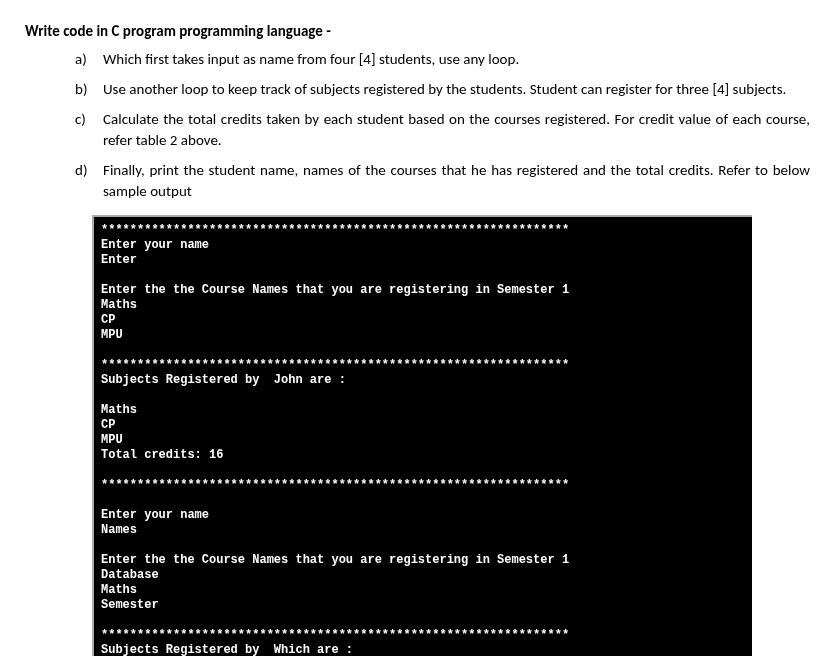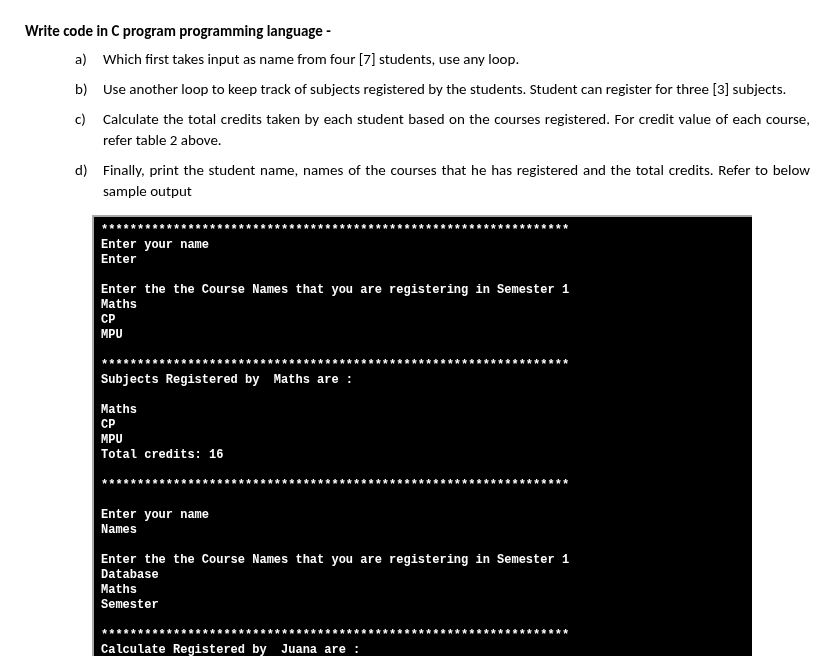--- a/index.html
+++ b/index.html
@@ -52,25 +52,25 @@
     }
   </style>
 </head>
 <body>
 
 <div class="title">Write code in C program programming language -</div>
 
 <div class="list-container">
   <div class="list-item">
     <span class="list-marker">a)</span>
-    <span class="list-text">Which first takes input as name from four [7] students, use any loop.</span>
+    <span class="list-text">Which first takes input as name from four [4] students, use any loop.</span>
   </div>
   <div class="list-item">
     <span class="list-marker">b)</span>
-    <span class="list-text">Use another loop to keep track of subjects registered by the students. Student can register for three [3] subjects.</span>
+    <span class="list-text">Use another loop to keep track of subjects registered by the students. Student can register for three [4] subjects.</span>
   </div>
   <div class="list-item">
     <span class="list-marker">c)</span>
     <span class="list-text">Calculate the total credits taken by each student based on the courses registered. For credit value of each course, refer table 2 above.</span>
   </div>
   <div class="list-item">
     <span class="list-marker">d)</span>
     <span class="list-text">Finally, print the student name, names of the courses that he has registered and the total credits. Refer to below sample output</span>
   </div>
 </div>
@@ -78,38 +78,38 @@
 <div class="terminal"><span>*****************************************************************</span>
 <span>Enter your name</span>
 <span>Enter</span>
 <span></span>
 <span>Enter the the Course Names that you are registering in Semester 1</span>
 <span>Maths</span>
 <span>CP</span>
 <span>MPU</span>
 <span></span>
 <span>*****************************************************************</span>
-<span>Subjects Registered by  Maths are :</span>
+<span>Subjects Registered by  John are :</span>
 <span></span>
 <span>Maths</span>
 <span>CP</span>
 <span>MPU</span>
 <span>Total credits: 16</span>
 <span></span>
 <span>*****************************************************************</span>
 <span></span>
 <span>Enter your name</span>
 <span>Names</span>
 <span></span>
 <span>Enter the the Course Names that you are registering in Semester 1</span>
 <span>Database</span>
 <span>Maths</span>
 <span>Semester</span>
 <span></span>
 <span>*****************************************************************</span>
-<span>Calculate Registered by  Juana are :</span>
+<span>Subjects Registered by  Which are :</span>
 <span></span>
 <span>Database</span>
 <span>Maths</span>
 
 
 <span></span>
 </div>
 
 </body></html>

